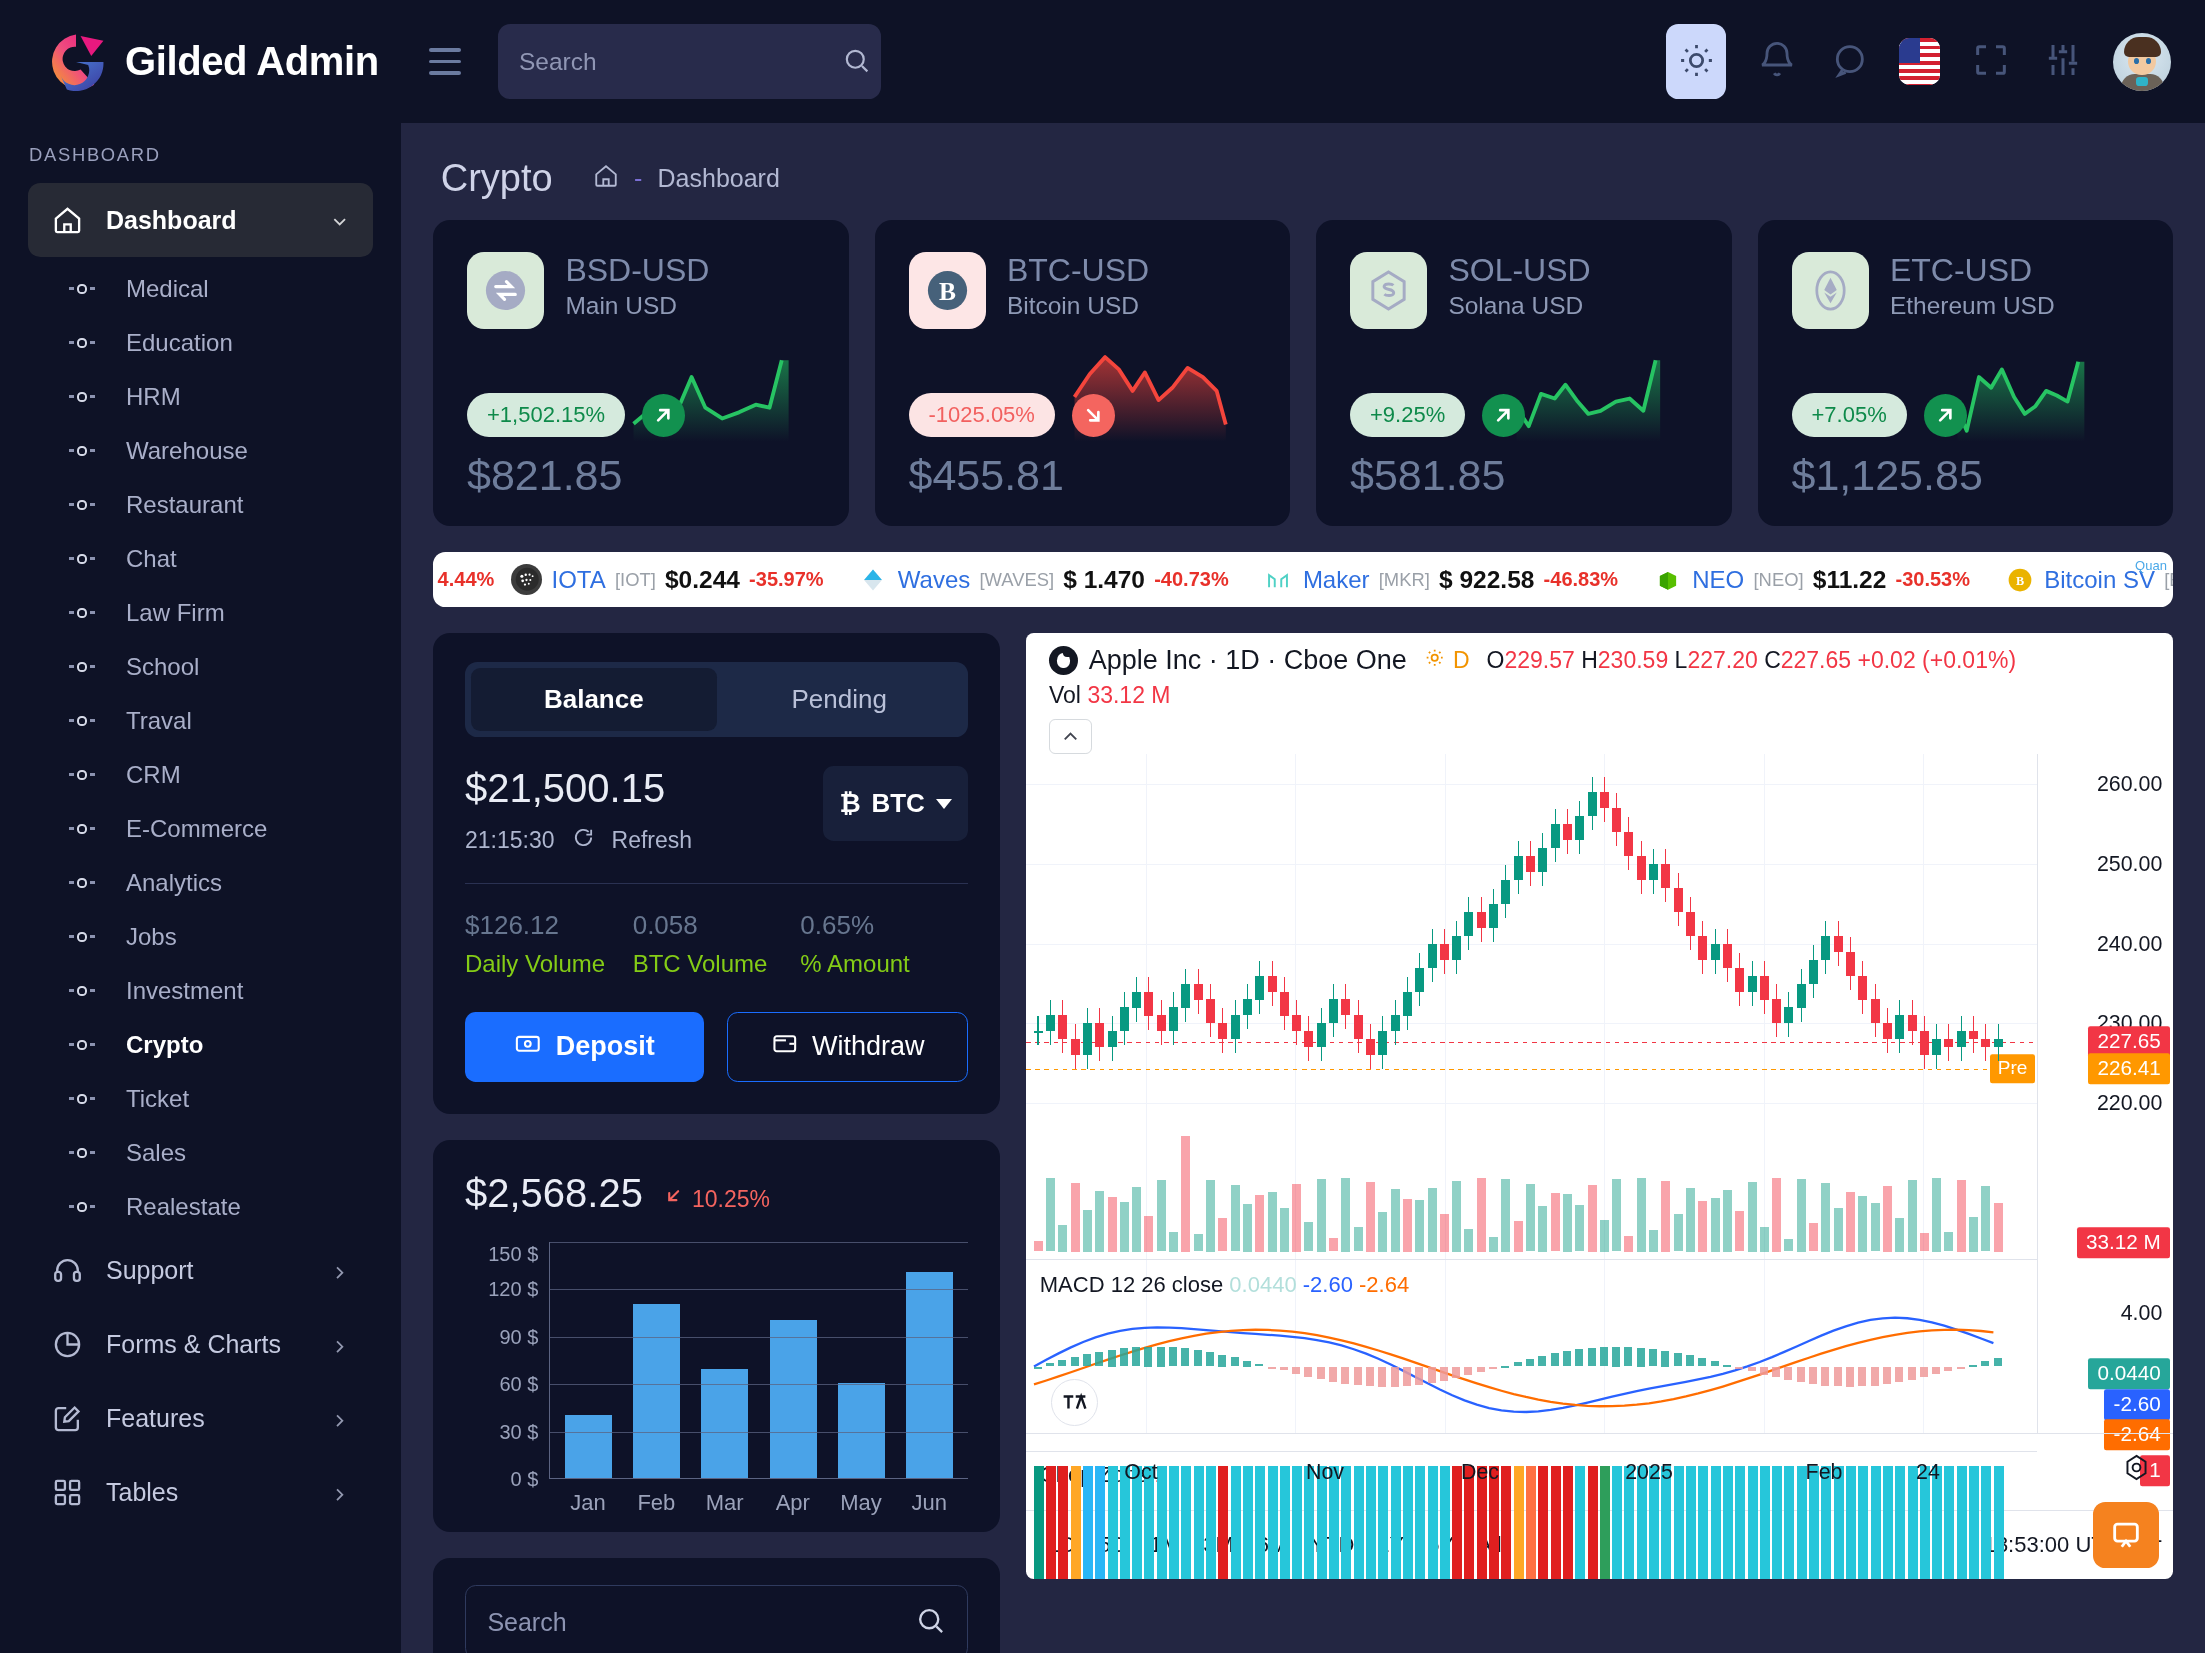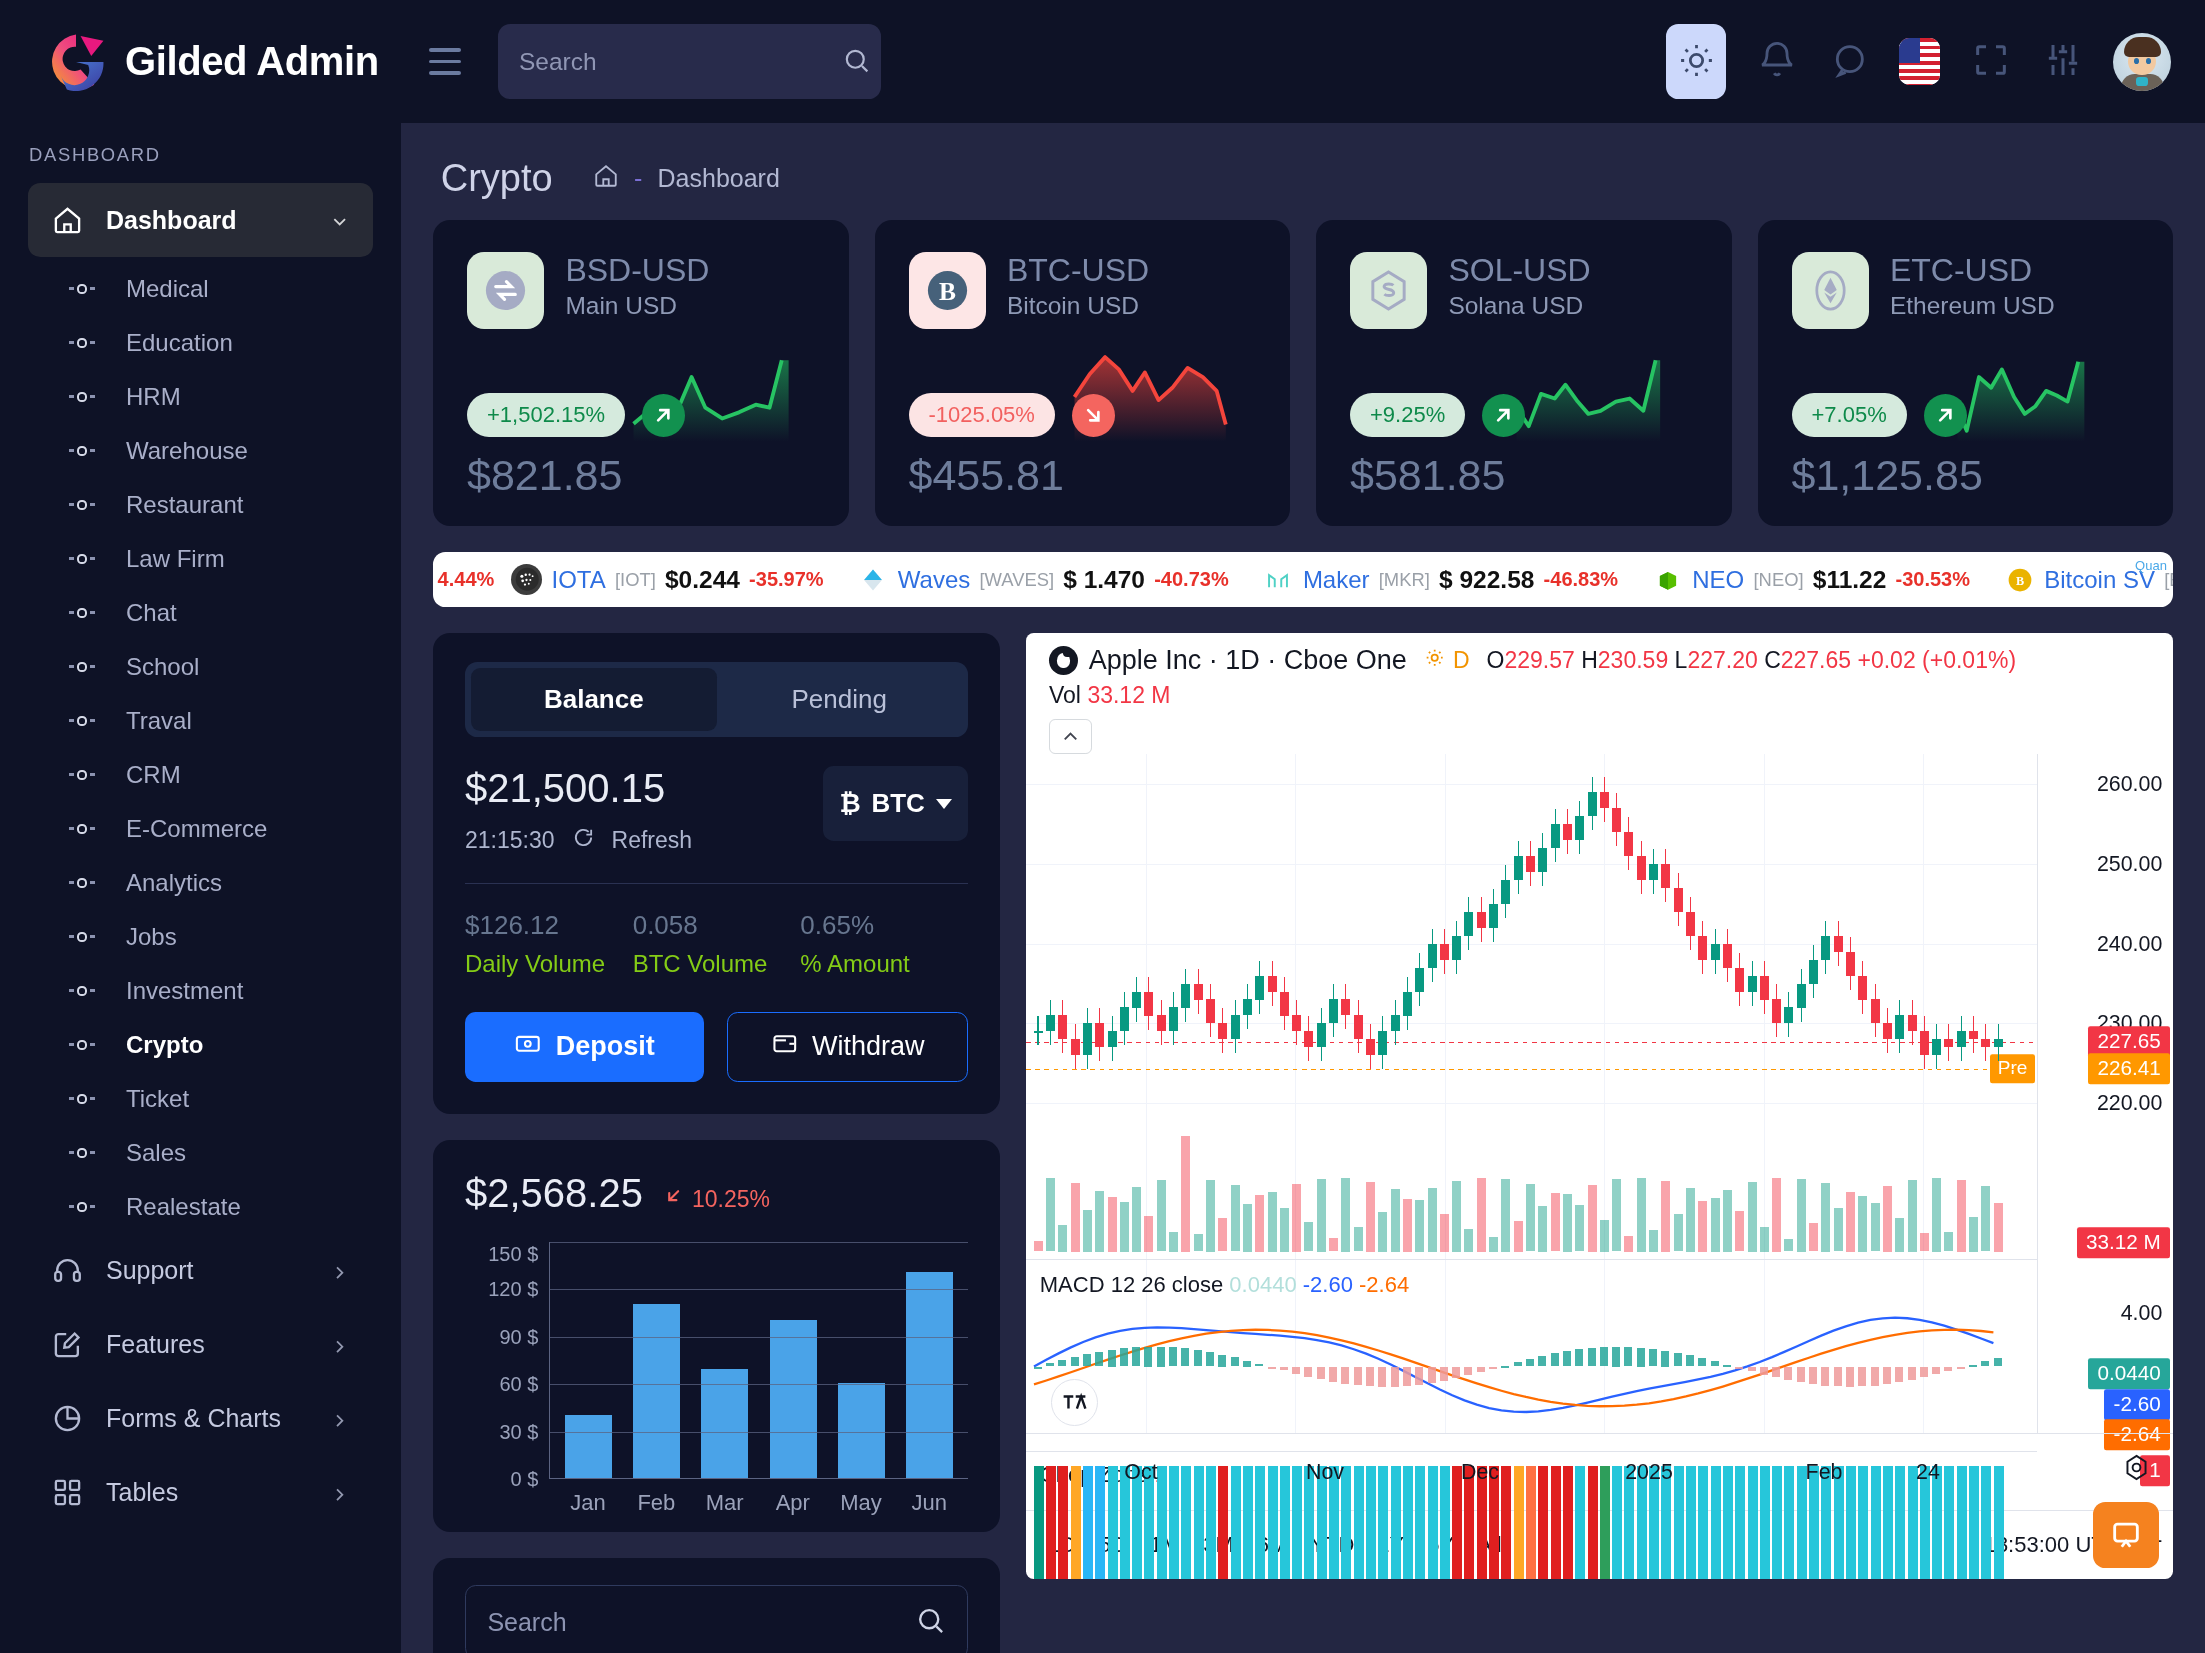--- a/index.html
+++ b/index.html
@@ -345,27 +345,27 @@
     <div class="sub-item">
         <span class="dot-ico">
           <span class="dot-ring"></span>
         </span>
         <span>Restaurant</span>
       </div>
     <div class="sub-item">
         <span class="dot-ico">
           <span class="dot-ring"></span>
         </span>
+        <span>Chat</span>
+      </div>
+    <div class="sub-item">
+        <span class="dot-ico">
+          <span class="dot-ring"></span>
+        </span>
         <span>Law Firm</span>
-      </div>
-    <div class="sub-item">
-        <span class="dot-ico">
-          <span class="dot-ring"></span>
-        </span>
-        <span>Chat</span>
       </div>
     <div class="sub-item">
         <span class="dot-ico">
           <span class="dot-ring"></span>
         </span>
         <span>School</span>
       </div>
     <div class="sub-item">
         <span class="dot-ico">
           <span class="dot-ring"></span>
@@ -439,38 +439,38 @@
     </span>
     <span class="nav-label">Support</span>
     <span class="chev"><svg viewBox="0 0 24 24" fill="none" stroke="#b4bad2" stroke-width="2">
           <path d="M9 6l6 6-6 6"></path>
         </svg></span>
   </div>
 
   <div class="nav-item-main">
     <span class="nav-icon">
       <svg viewBox="0 0 24 24" fill="none" stroke="#b4bad2" stroke-width="1.8">
+          <circle cx="12" cy="12" r="9"></circle>
+          <path d="M12 3v9h9"></path>
+        </svg>
+    </span>
+    <span class="nav-label">Forms &amp; Charts</span>
+    <span class="chev"><svg viewBox="0 0 24 24" fill="none" stroke="#b4bad2" stroke-width="2">
+          <path d="M9 6l6 6-6 6"></path>
+        </svg></span>
+  </div>
+
+  <div class="nav-item-main">
+    <span class="nav-icon">
+      <svg viewBox="0 0 24 24" fill="none" stroke="#b4bad2" stroke-width="1.8">
           <path d="M20 13v6a2 2 0 0 1-2 2H5a2 2 0 0 1-2-2V6a2 2 0 0 1 2-2h6"></path>
           <path d="M17.5 3.5l3 3L13 14l-3.5.5.5-3.5z"></path>
         </svg>
     </span>
     <span class="nav-label">Features</span>
-    <span class="chev"><svg viewBox="0 0 24 24" fill="none" stroke="#b4bad2" stroke-width="2">
-          <path d="M9 6l6 6-6 6"></path>
-        </svg></span>
-  </div>
-
-  <div class="nav-item-main">
-    <span class="nav-icon">
-      <svg viewBox="0 0 24 24" fill="none" stroke="#b4bad2" stroke-width="1.8">
-          <circle cx="12" cy="12" r="9"></circle>
-          <path d="M12 3v9h9"></path>
-        </svg>
-    </span>
-    <span class="nav-label">Forms &amp; Charts</span>
     <span class="chev"><svg viewBox="0 0 24 24" fill="none" stroke="#b4bad2" stroke-width="2">
           <path d="M9 6l6 6-6 6"></path>
         </svg></span>
   </div>
 
   <div class="nav-item-main">
     <span class="nav-icon">
       <svg viewBox="0 0 24 24" fill="none" stroke="#b4bad2" stroke-width="1.8">
           <rect x="3" y="3" width="7" height="7" rx="1"></rect>
           <rect x="14" y="3" width="7" height="7" rx="1"></rect>

